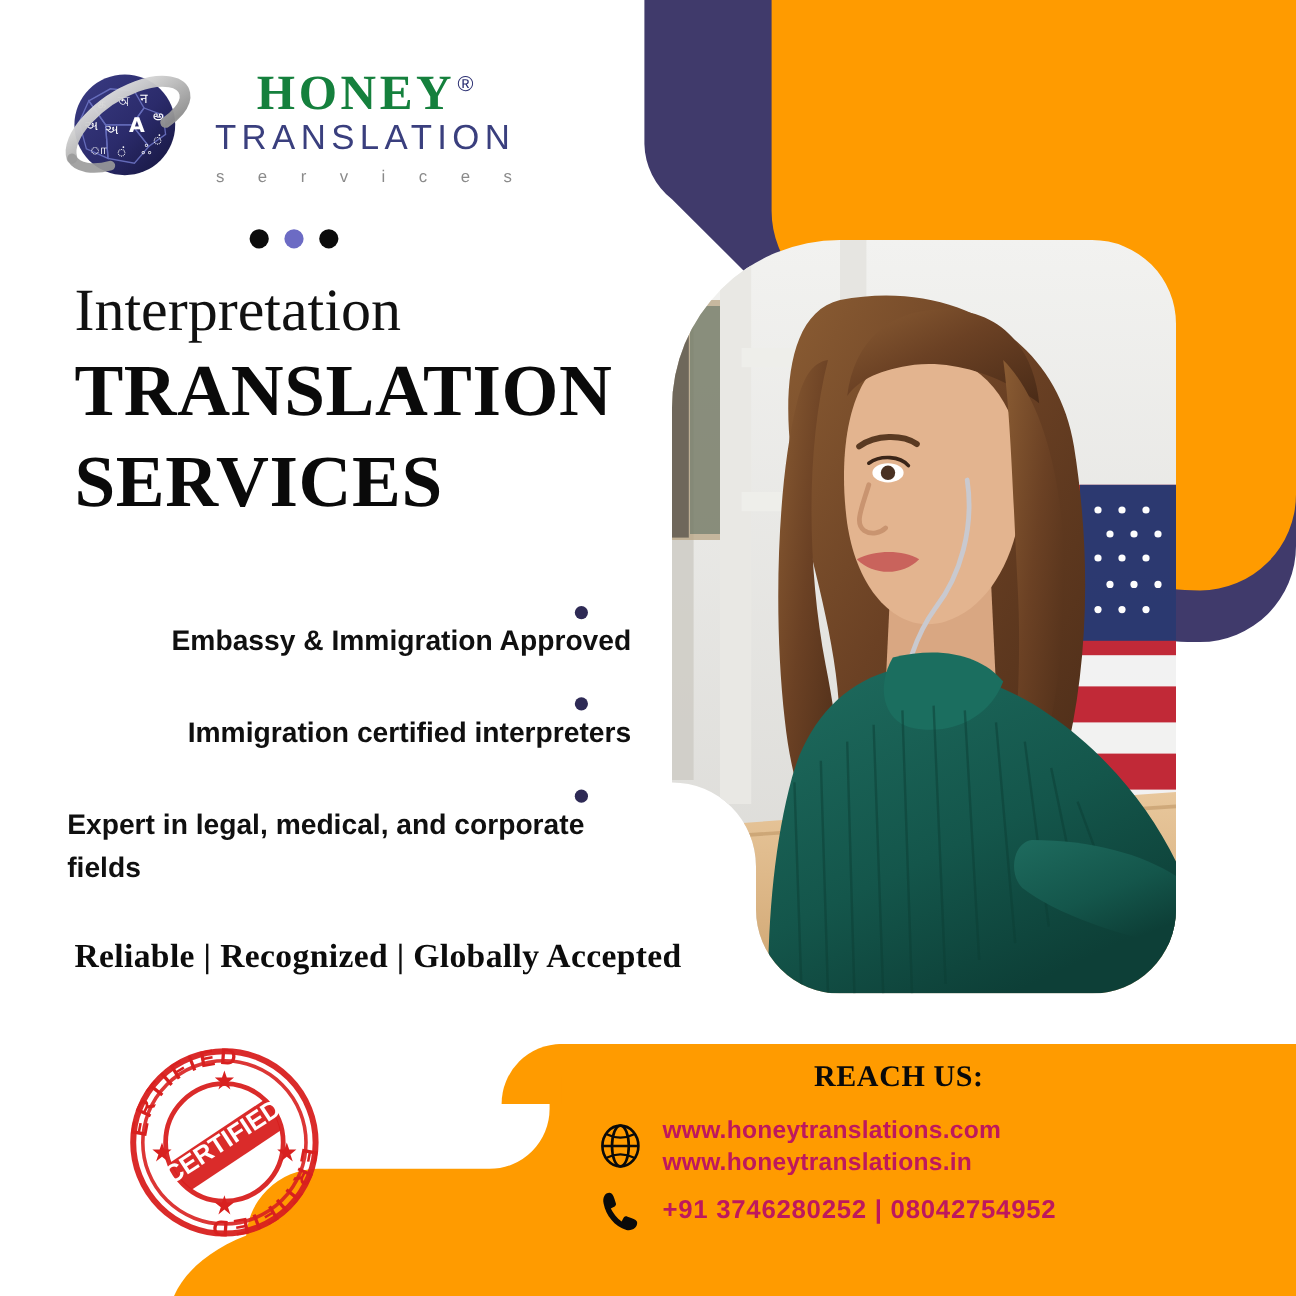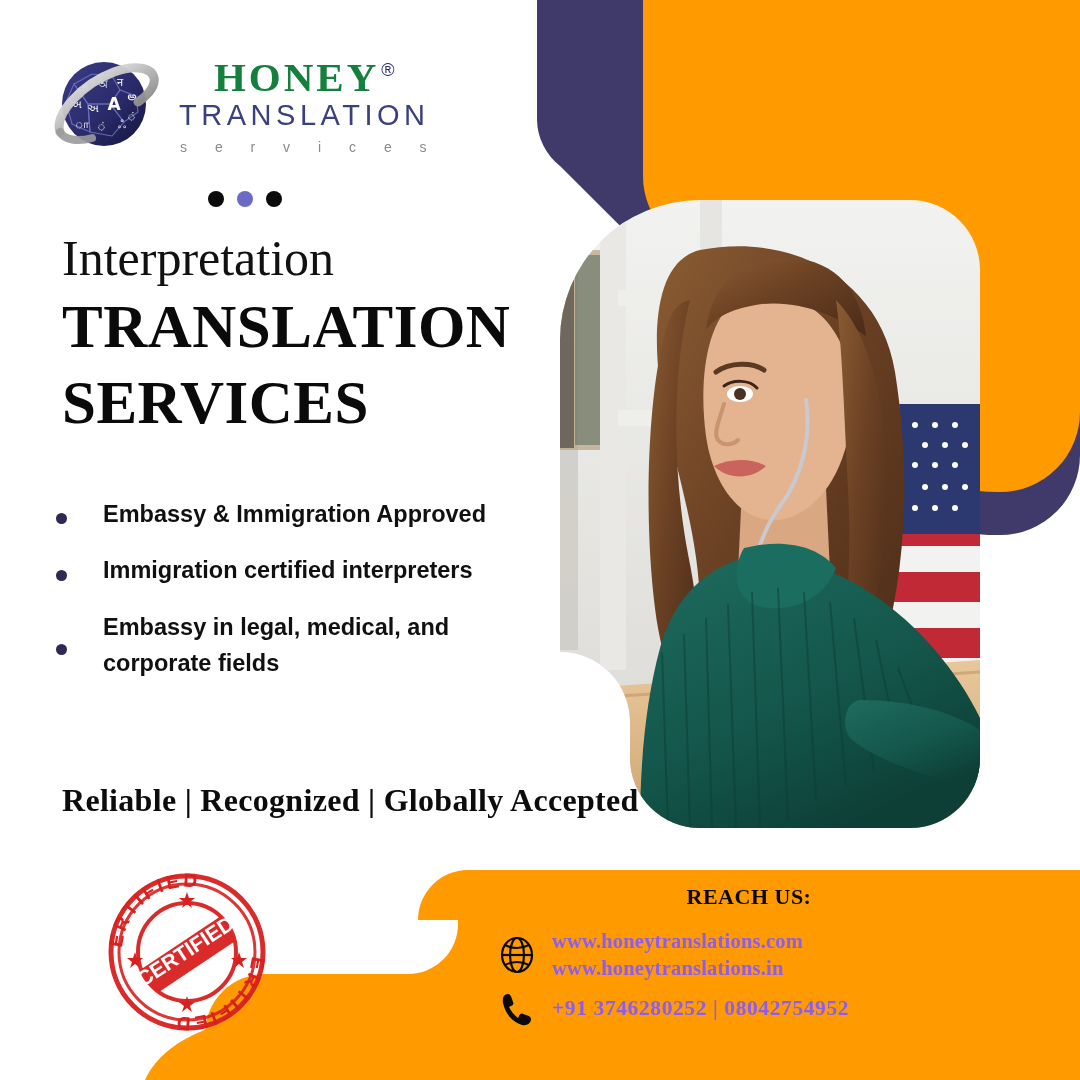--- a/index.html
+++ b/index.html
@@ -67,68 +67,68 @@
     font-weight: 700;
     font-size: 61px;
     line-height: 1.12;
     color: #0a0a0a;
     letter-spacing: 0.5px;
     margin-top: 8px;
   }
 
   
   .bullets { position: absolute; left: 56px; top: 496px; width: 470px; }
-  .bullet-row { display: flex; align-items: center; margin-bottom: 20px; }
+  .bullet-row { display: flex; align-items: flex-end; margin-bottom: 20px; flex-direction: column; }
   .bullet-dot {
     width: 11px; height: 11px; border-radius: 50%;
     background: #2e2a55;
     flex: 0 0 auto;
     margin-top: 9px; margin-right: 36px;
   }
   .bullet-text {
     font-family: "Liberation Sans", sans-serif;
     font-weight: 700;
     font-size: 23.5px;
     line-height: 1.55;
     color: #101010;
   }
 
   
   .tagline {
     position: absolute; left: 62px; top: 782px;
     font-family: "Liberation Serif", serif;
     font-weight: 700;
-    font-size: 32px;
+    font-size: 28px;
     color: #0c0c0c;
     letter-spacing: 0.3px;
   }
 
   
   .stamp { position: absolute; left: 100px; top: 866px; width: 175px; height: 172px; }
 
   
   .contact { position: absolute; left: 418px; top: 870px; width: 662px; height: 210px; }
   .reach-title {
     position: absolute; left: 0; right: 0; top: 14px;
     text-align: center;
     font-family: "Liberation Serif", serif;
     font-weight: 700;
-    font-size: 22px;
+    font-size: 25px;
     letter-spacing: 0.5px;
     color: #0a0a0a;
   }
   .contact-rows { position: absolute; left: 78px; top: 58px; right: 10px; }
   .c-row { display: flex; align-items: center; margin-bottom: 9px; }
   .c-icon { width: 42px; flex: 0 0 42px; display: flex; align-items: center; justify-content: center; margin-right: 14px; }
   .c-text {
-    font-family: Liberation Serif, serif;
+    font-family: Liberation Sans, sans-serif;
     font-weight: 700;
     font-size: 20.5px;
     line-height: 1.33;
-    color: #8b5cf6;
+    color: #be185d;
     letter-spacing: 0.2px;
   }
   .c-text .line { display: block; }
   .c-row.phone .c-text { font-size: 21.5px; letter-spacing: 0.6px; }
 </style>
 </head>
 <body>
 
 <div id="poster">
 
@@ -416,21 +416,21 @@
     <div class="bullet-row">
       <span class="bullet-dot"></span>
       <span class="bullet-text">Embassy &amp; Immigration Approved</span>
     </div>
     <div class="bullet-row">
       <span class="bullet-dot"></span>
       <span class="bullet-text">Immigration certified interpreters</span>
     </div>
     <div class="bullet-row">
       <span class="bullet-dot"></span>
-      <span class="bullet-text">Embassy in legal, medical, and corporate fields</span>
+      <span class="bullet-text">Expert in legal, medical, and corporate fields</span>
     </div>
   </div>
 
   <div class="tagline">Reliable  |  Recognized  |  Globally Accepted</div>
 
   <div class="stamp">
     <svg viewBox="0 0 175 172">
       <defs>
         <path id="ringTop" d="M 22 86 A 65 65 0 0 1 152 86"></path>
         <path id="ringBot" d="M 152 86 A 65 65 0 0 1 22 86"></path>

